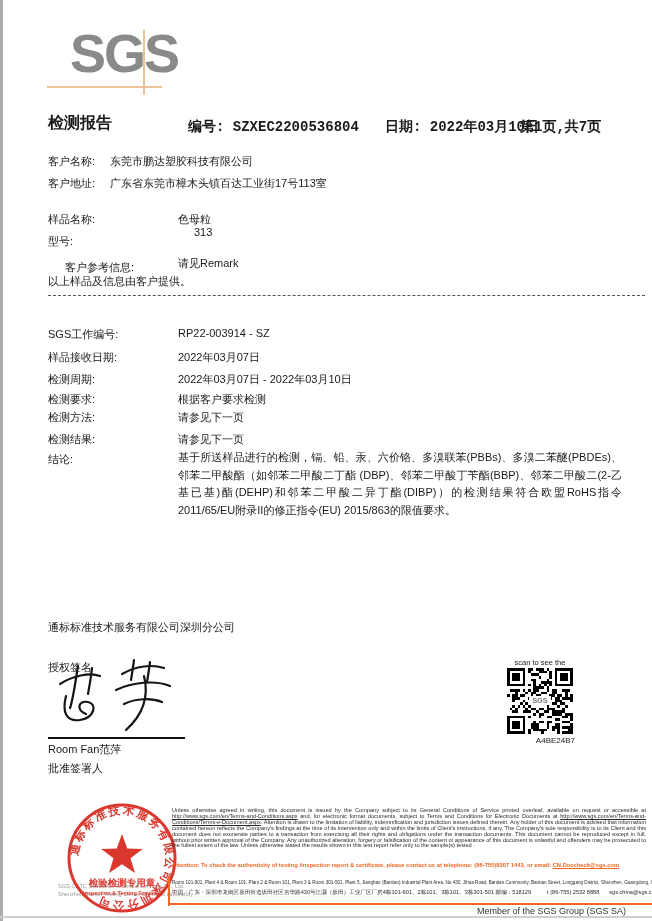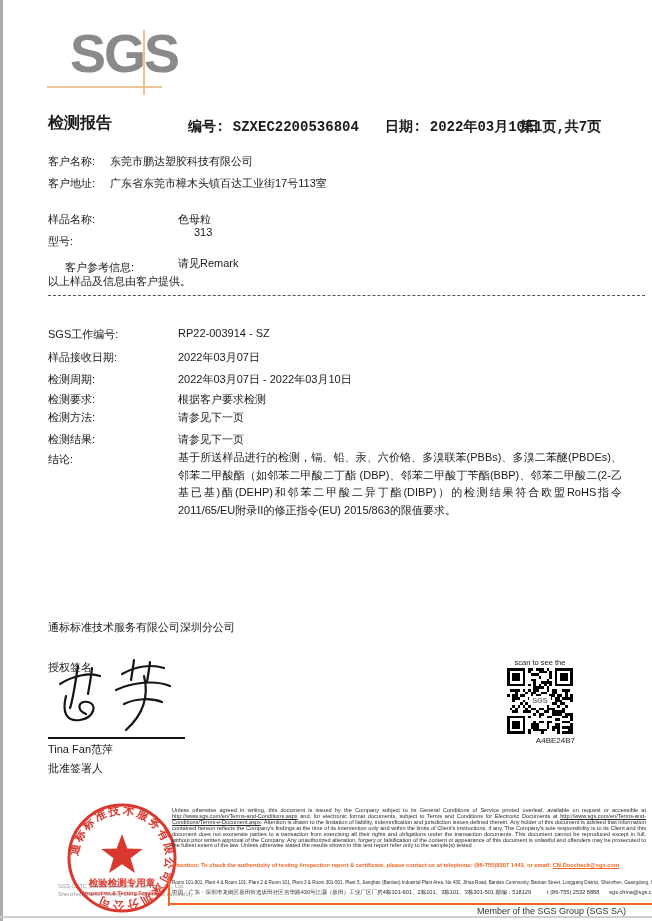--- a/index.html
+++ b/index.html
@@ -117,21 +117,21 @@
     <path d="M14,38 C10,54 14,64 28,62 C42,60 46,46 36,44 C26,42 24,52 34,56"></path>
     <path d="M70,16 C84,8 100,6 112,10"></path>
     <path d="M82,2 C81,10 80,16 79,22"></path>
     <path d="M98,4 C97,12 96,18 95,24"></path>
     <path d="M64,32 C80,24 104,22 118,28"></path>
     <path d="M92,18 C96,34 94,54 74,72"></path>
     <path d="M72,46 C84,40 100,40 110,44"></path>
   </g>
 </svg>
 <div class="sig-line"></div>
-<div class="sig-name">Tina Fan范萍</div>
+<div class="sig-name">Room Fan范萍</div>
 <div class="sig-title">批准签署人</div>
 
 <div class="qr-caption">scan to see the report</div>
 <div class="qr-box">
   <svg id="qr-svg" width="66" height="66" viewBox="0 0 25 25" shape-rendering="crispEdges">
       <rect x="0" y="0" width="25" height="25" fill="#fff"></rect>
       <rect x="8" y="0" width="1" height="1" fill="#000"></rect>
       <rect x="9" y="0" width="1" height="1" fill="#000"></rect>
       <rect x="11" y="0" width="1" height="1" fill="#000"></rect>
       <rect x="12" y="0" width="1" height="1" fill="#000"></rect>

